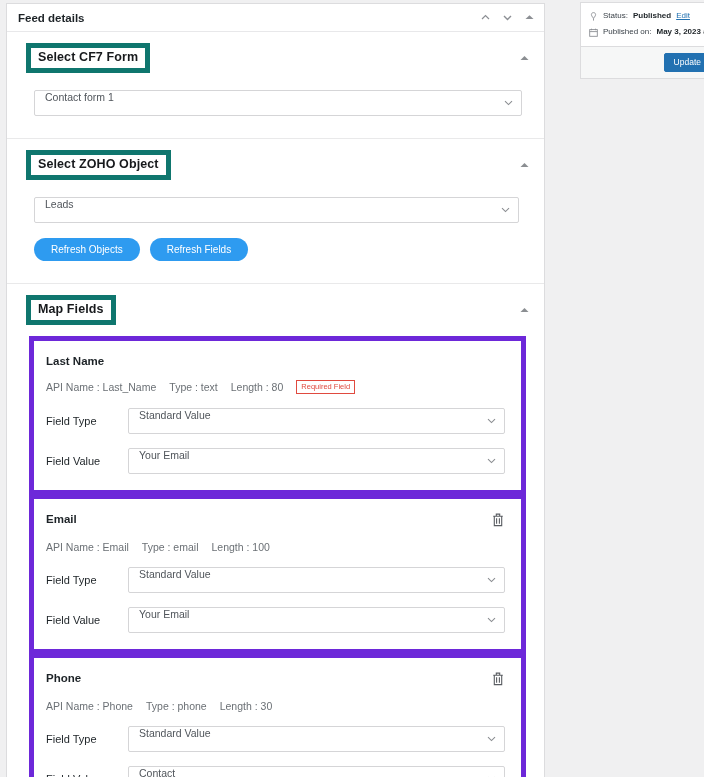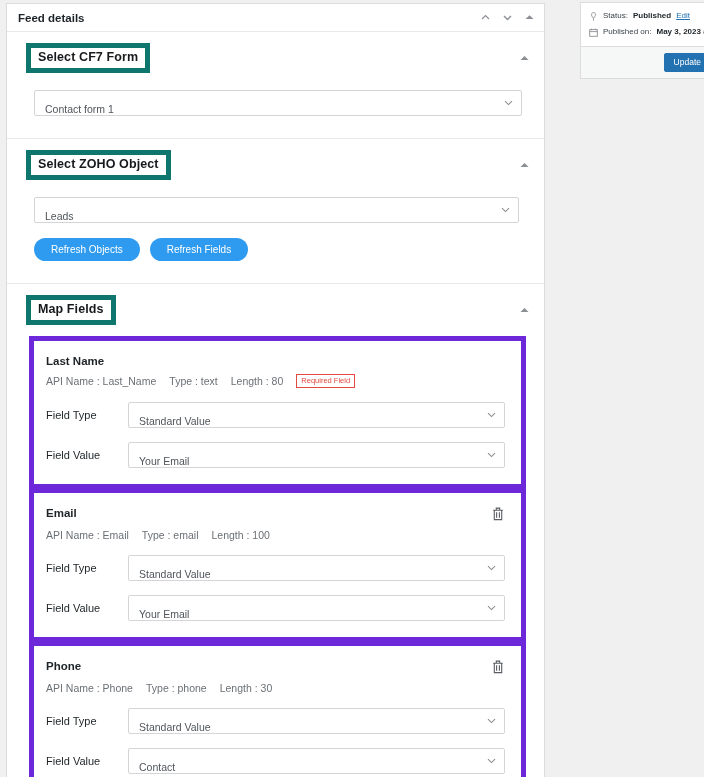--- a/index.html
+++ b/index.html
@@ -101,21 +101,21 @@
 
   
   .sel {
     position: relative;
     height: 26px;
     border: 1px solid #d5d5d7;
     background: #fff;
     border-radius: 2px;
     box-sizing: border-box;
     display: flex;
-    align-items: flex-end;
+    align-items: flex-start;
     padding: 0 24px 0 10px;
     font-size: 10.5px;
     color: #50555b;
   }
   .sel .chev {
     position: absolute;
     right: 8px;
     top: 50%;
     transform: translateY(-50%);
     color: #8b8e92;
@@ -170,21 +170,21 @@
   }
   .trash {
     color: #5a5d62;
     width: 13px;
     height: 15px;
     display: block;
   }
   .trash svg { display: block; }
 
   .fc-meta {
-    margin-top: 7px;
+    margin-top: 13px;
     display: flex;
     align-items: center;
     gap: 13px;
     font-size: 10.5px;
     color: #6b7075;
   }
   .badge-required {
     border: 1px solid #e04a3f;
     color: #e04a3f;
     font-size: 7.5px;

